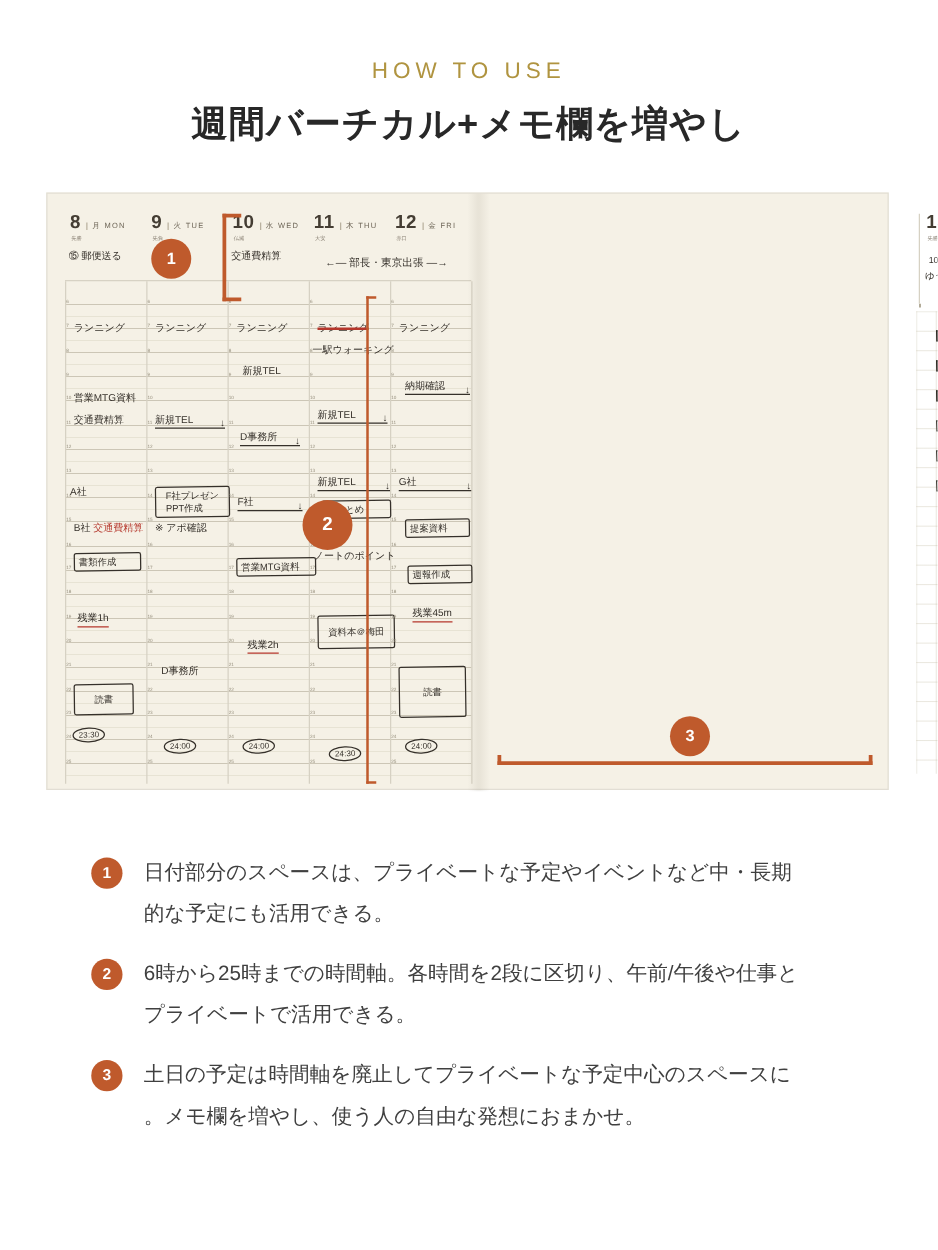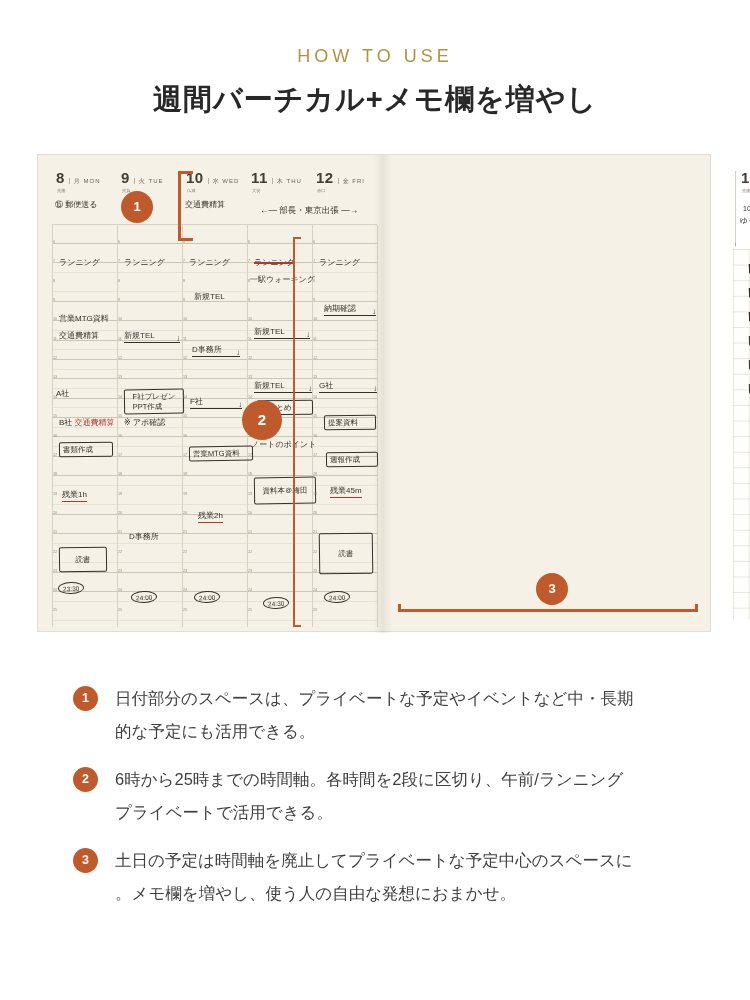--- a/index.html
+++ b/index.html
@@ -223,21 +223,21 @@
         <div class="entry hw e-task" style="top: 171.27px; left: 7px; width: 56px;">
           <span>新規TEL</span>
           <span class="arr">↓</span>
         </div>
         <div class="entry hw e-task" style="top: 225.45px; left: 7px; width: 58px;">
           <span>新規TEL</span>
           <span class="arr">↓</span>
         </div>
         <div class="entry hw e-box" style="top: 244.8px; left: 10px; width: 48px;">…まとめ</div>
         <div class="entry hw e-plain" style="top: 283.5px; left: 4px;">ノートのポイント</div>
-        <div class="entry hw e-box" style="top: 322px; left: 7px; width: 54px; height: 21.025px; display: flex; align-items: center; justify-content: center;">資料本＠梅田</div>
+        <div class="entry hw e-box" style="top: 337px; left: 7px; width: 54px; height: 21.025px; display: flex; align-items: center; justify-content: center;">資料本＠梅田</div>
         <div class="entry hw e-oval" style="top: 442.17px; left: 16px;">24:30</div>
       </div>
       <div class="col" style="left: 274px;">
         <div class="dhead"><span class="dnum">12</span><span class="dwd">金 FRI</span></div>
         <div class="rokuyo">赤口</div>
         <span class="hlabel" style="top: 85px;">6</span>
         <span class="hlabel" style="top: 104.35px;">7</span>
         <span class="hlabel" style="top: 123.7px;">8</span>
         <span class="hlabel" style="top: 143.05px;">9</span>
         <span class="hlabel" style="top: 162.4px;">10</span>
@@ -317,21 +317,21 @@
 </div>
 
 <div class="notes">
     <div class="note-item">
       <div class="note-num">1</div>
       <div class="note-text">日付部分のスペースは、プライベートな予定やイベントなど中・長期
 的な予定にも活用できる。</div>
     </div>
     <div class="note-item">
       <div class="note-num">2</div>
-      <div class="note-text">6時から25時までの時間軸。各時間を2段に区切り、午前/ランニング
+      <div class="note-text">6時から25時までの時間軸。各時間を2段に区切り、午前/午後や仕事と
 プライベートで活用できる。</div>
     </div>
     <div class="note-item">
       <div class="note-num">3</div>
       <div class="note-text">土日の予定は時間軸を廃止してプライベートな予定中心のスペースに
 。メモ欄を増やし、使う人の自由な発想におまかせ。</div>
     </div>
   </div>
 
 </body></html>

